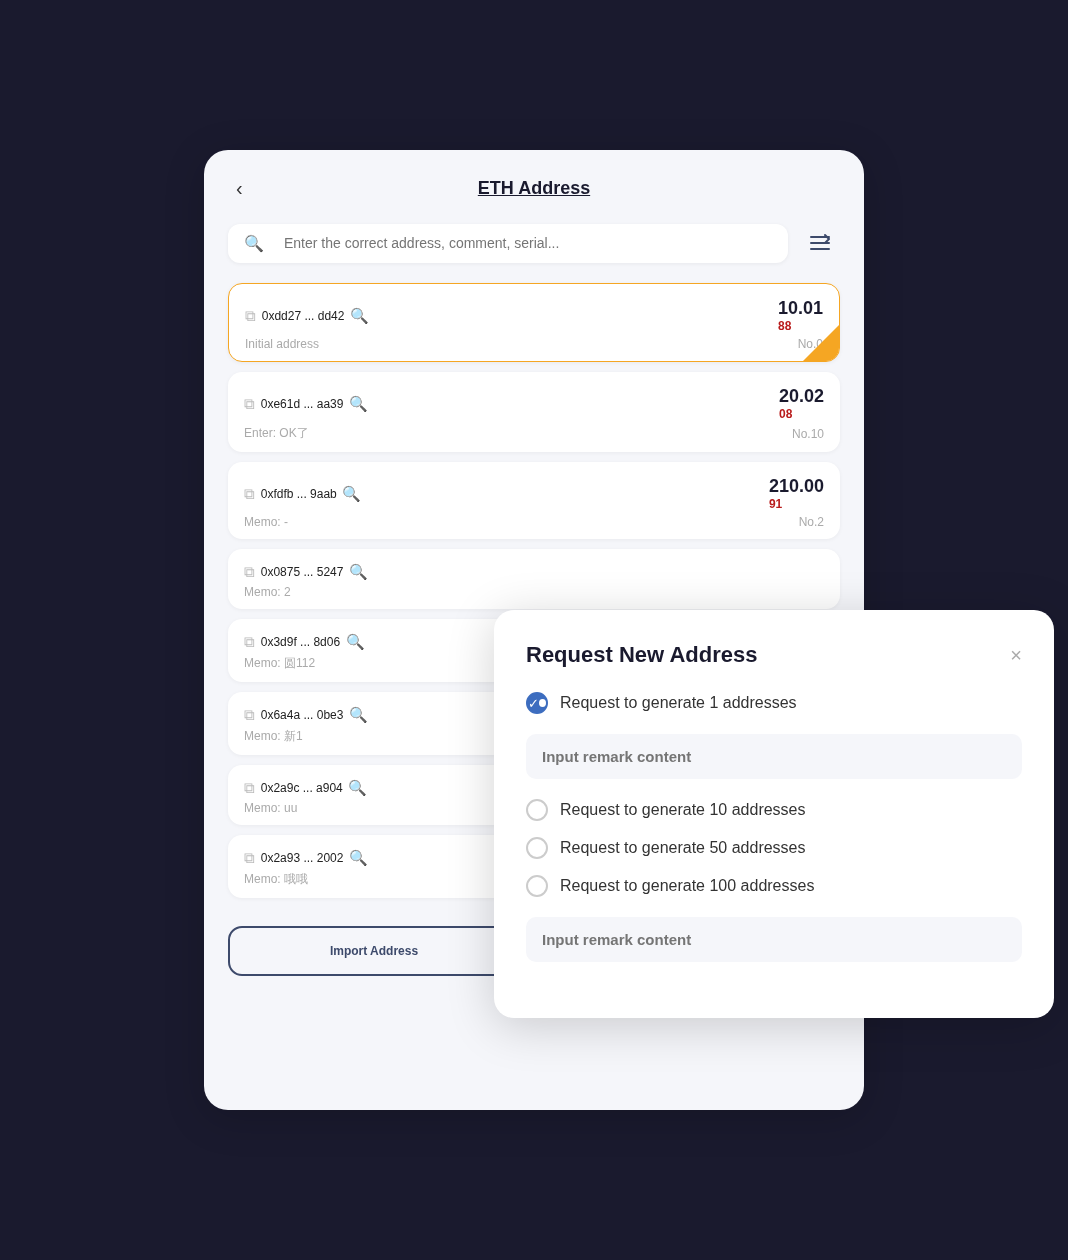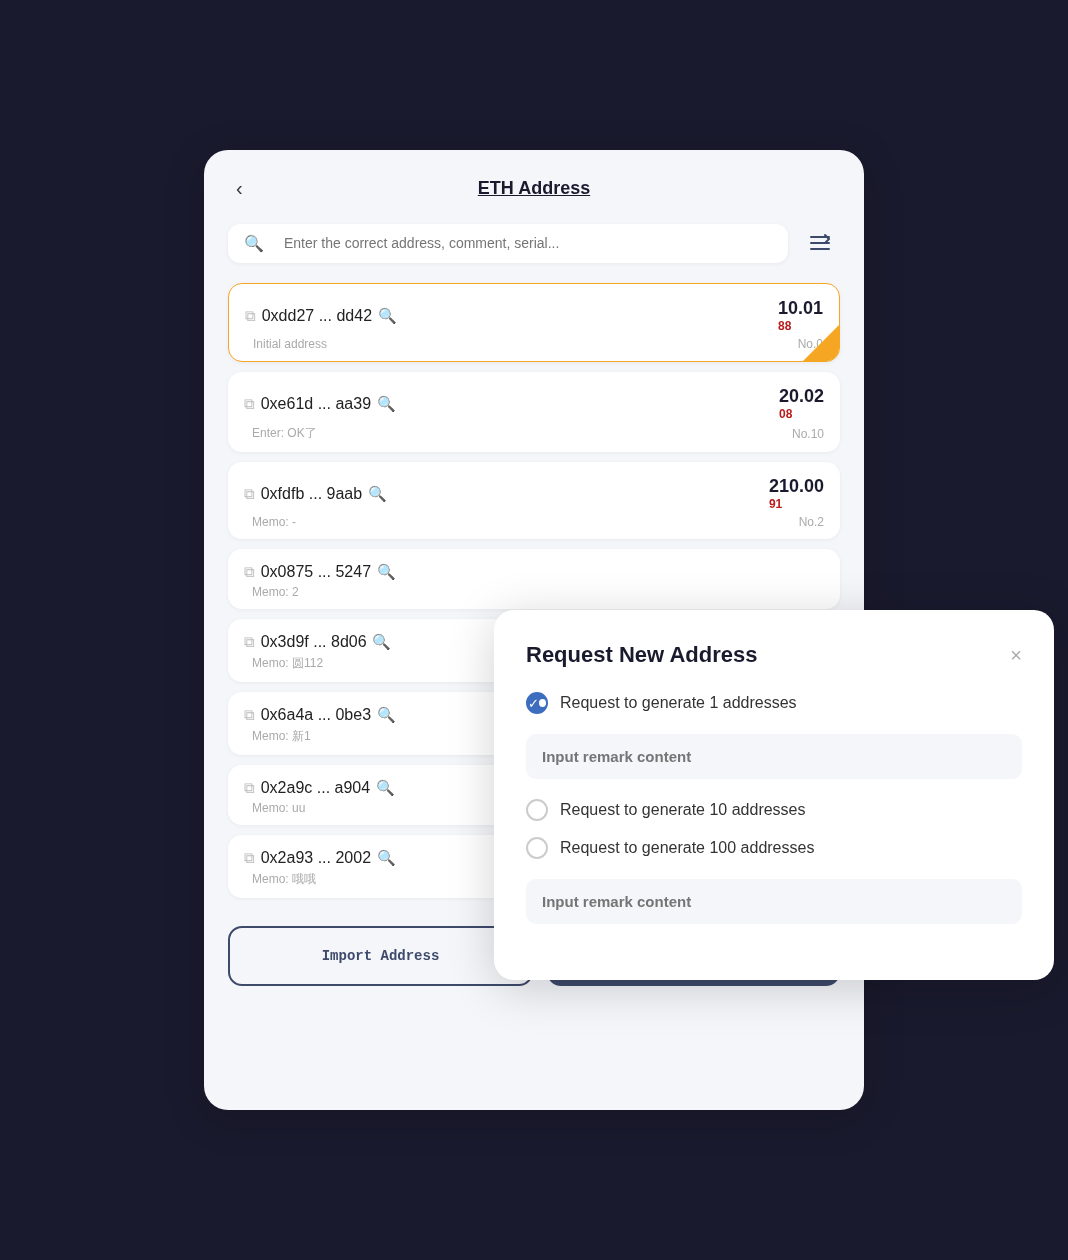--- a/index.html
+++ b/index.html
@@ -122,21 +122,21 @@
       gap: 6px;
     }
 
     .copy-icon {
       color: #bbb;
       font-size: 15px;
       cursor: pointer;
     }
 
     .address-text {
-      font-size: 16px;
+      font-size: 12px;
       font-weight: 500;
       color: #222;
     }
 
     .search-addr-icon {
       color: #bbb;
       font-size: 15px;
       cursor: pointer;
     }
 
@@ -157,21 +157,20 @@
       font-size: 12px;
       font-weight: 600;
       color: #b91c1c;
     }
 
     .address-bottom {
       display: flex;
       align-items: center;
       justify-content: space-between;
       margin-top: 4px;
-      margin-left: 8px;
     }
 
     .memo-text {
       font-size: 12px;
       color: #aaa;
     }
 
     .no-label {
       font-size: 12px;
       color: #aaa;
@@ -189,29 +188,28 @@
     }
 
     .footer-btns {
       display: flex;
       gap: 14px;
       margin-top: 28px;
     }
 
     .btn-import {
       flex: 1;
-      padding: 20px;
+      padding: 7px;
       border: 2px solid #3d4a6b;
       background: transparent;
       border-radius: 14px;
-      font-size: 14px;
+      font-size: 12px;
       font-weight: 600;
       color: #3d4a6b;
       cursor: pointer;
-      font-family: Liberation Mono, monospace;
     }
 
     .btn-request {
       flex: 1;
       padding: 16px;
       border: none;
       background: #3d4a6b;
       border-radius: 14px;
       font-size: 16px;
       font-weight: 600;
@@ -474,19 +472,22 @@
     <div id="modal-options"><div class="radio-option">
           <div class="radio-circle checked">
             <span class="checkmark">✓</span>
           </div>
           <span class="radio-label">Request to generate 1 addresses</span>
         </div><input class="remark-input" type="text" placeholder="Input remark content" style=""><div class="radio-option">
           <div class="radio-circle"></div>
           <span class="radio-label">Request to generate 10 addresses</span>
         </div><div class="radio-option">
           <div class="radio-circle"></div>
+          <span class="radio-label">Request to generate 50 addresses</span>
+        </div><div class="radio-option">
+          <div class="radio-circle"></div>
           <span class="radio-label">Request to generate 100 addresses</span>
         </div></div>
 
     <input class="remark-input" type="text" placeholder="Input remark content" style="">
   </div>
 
 </div>
 
 </body></html>

